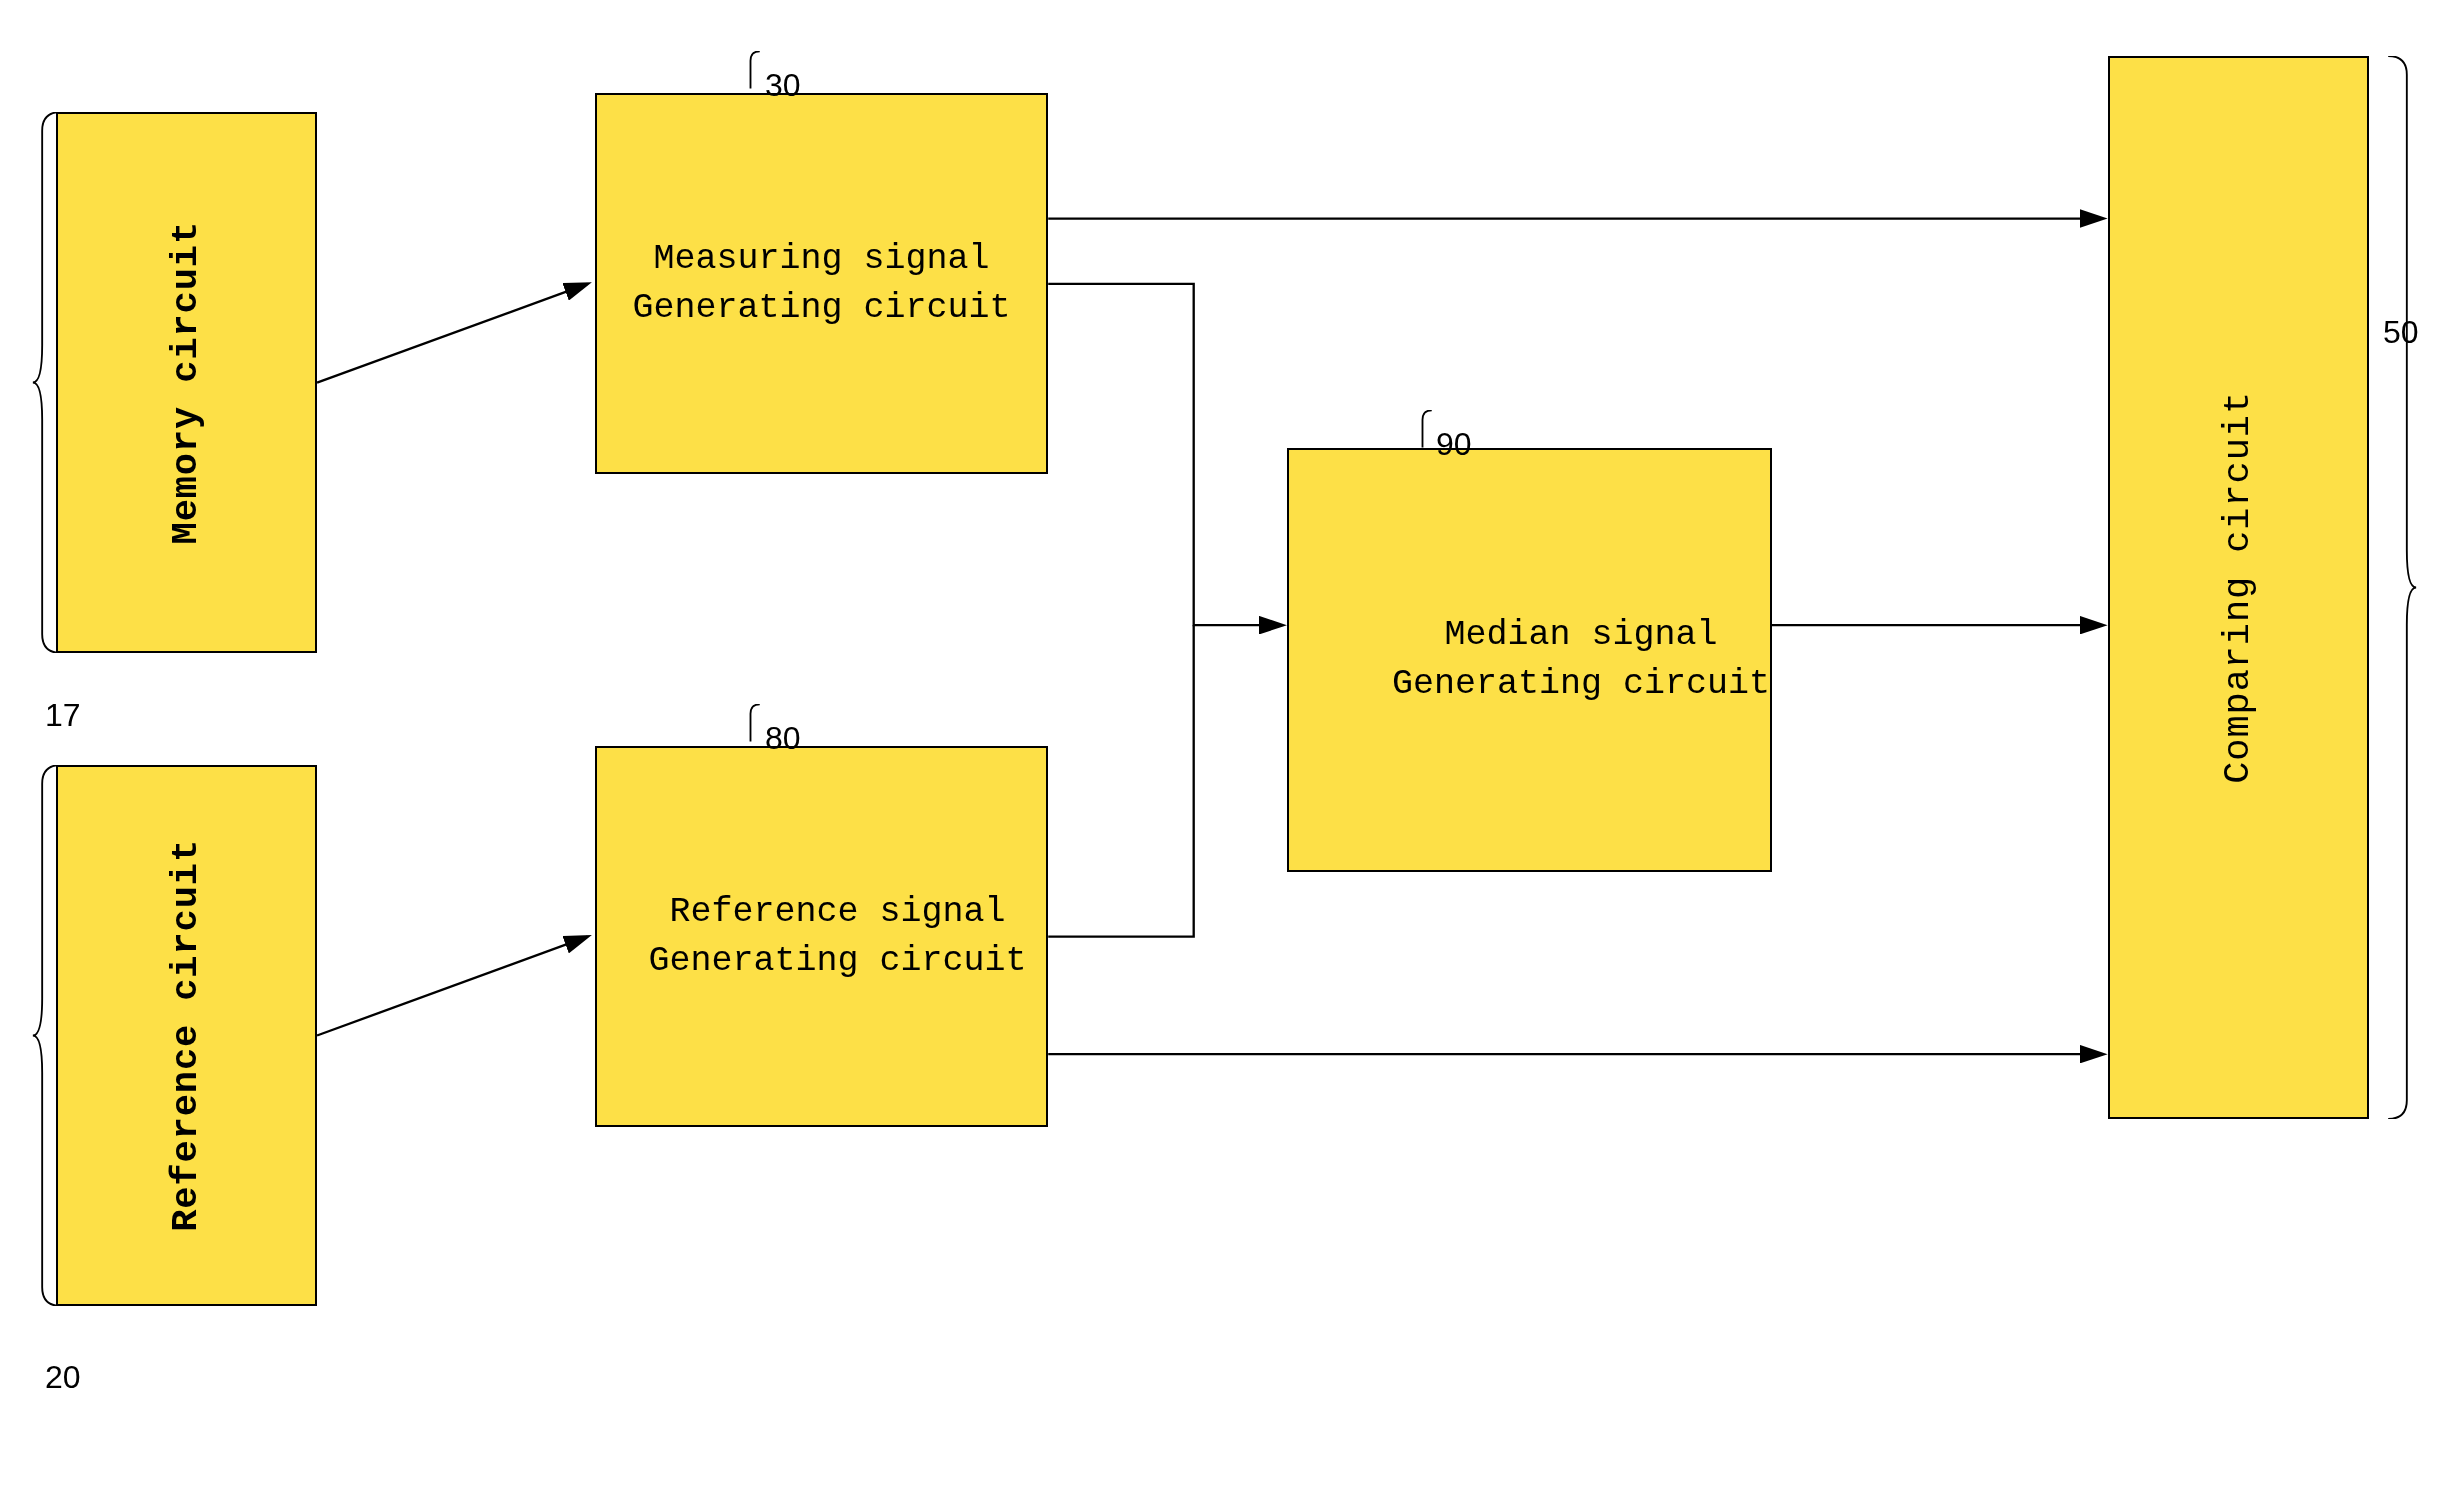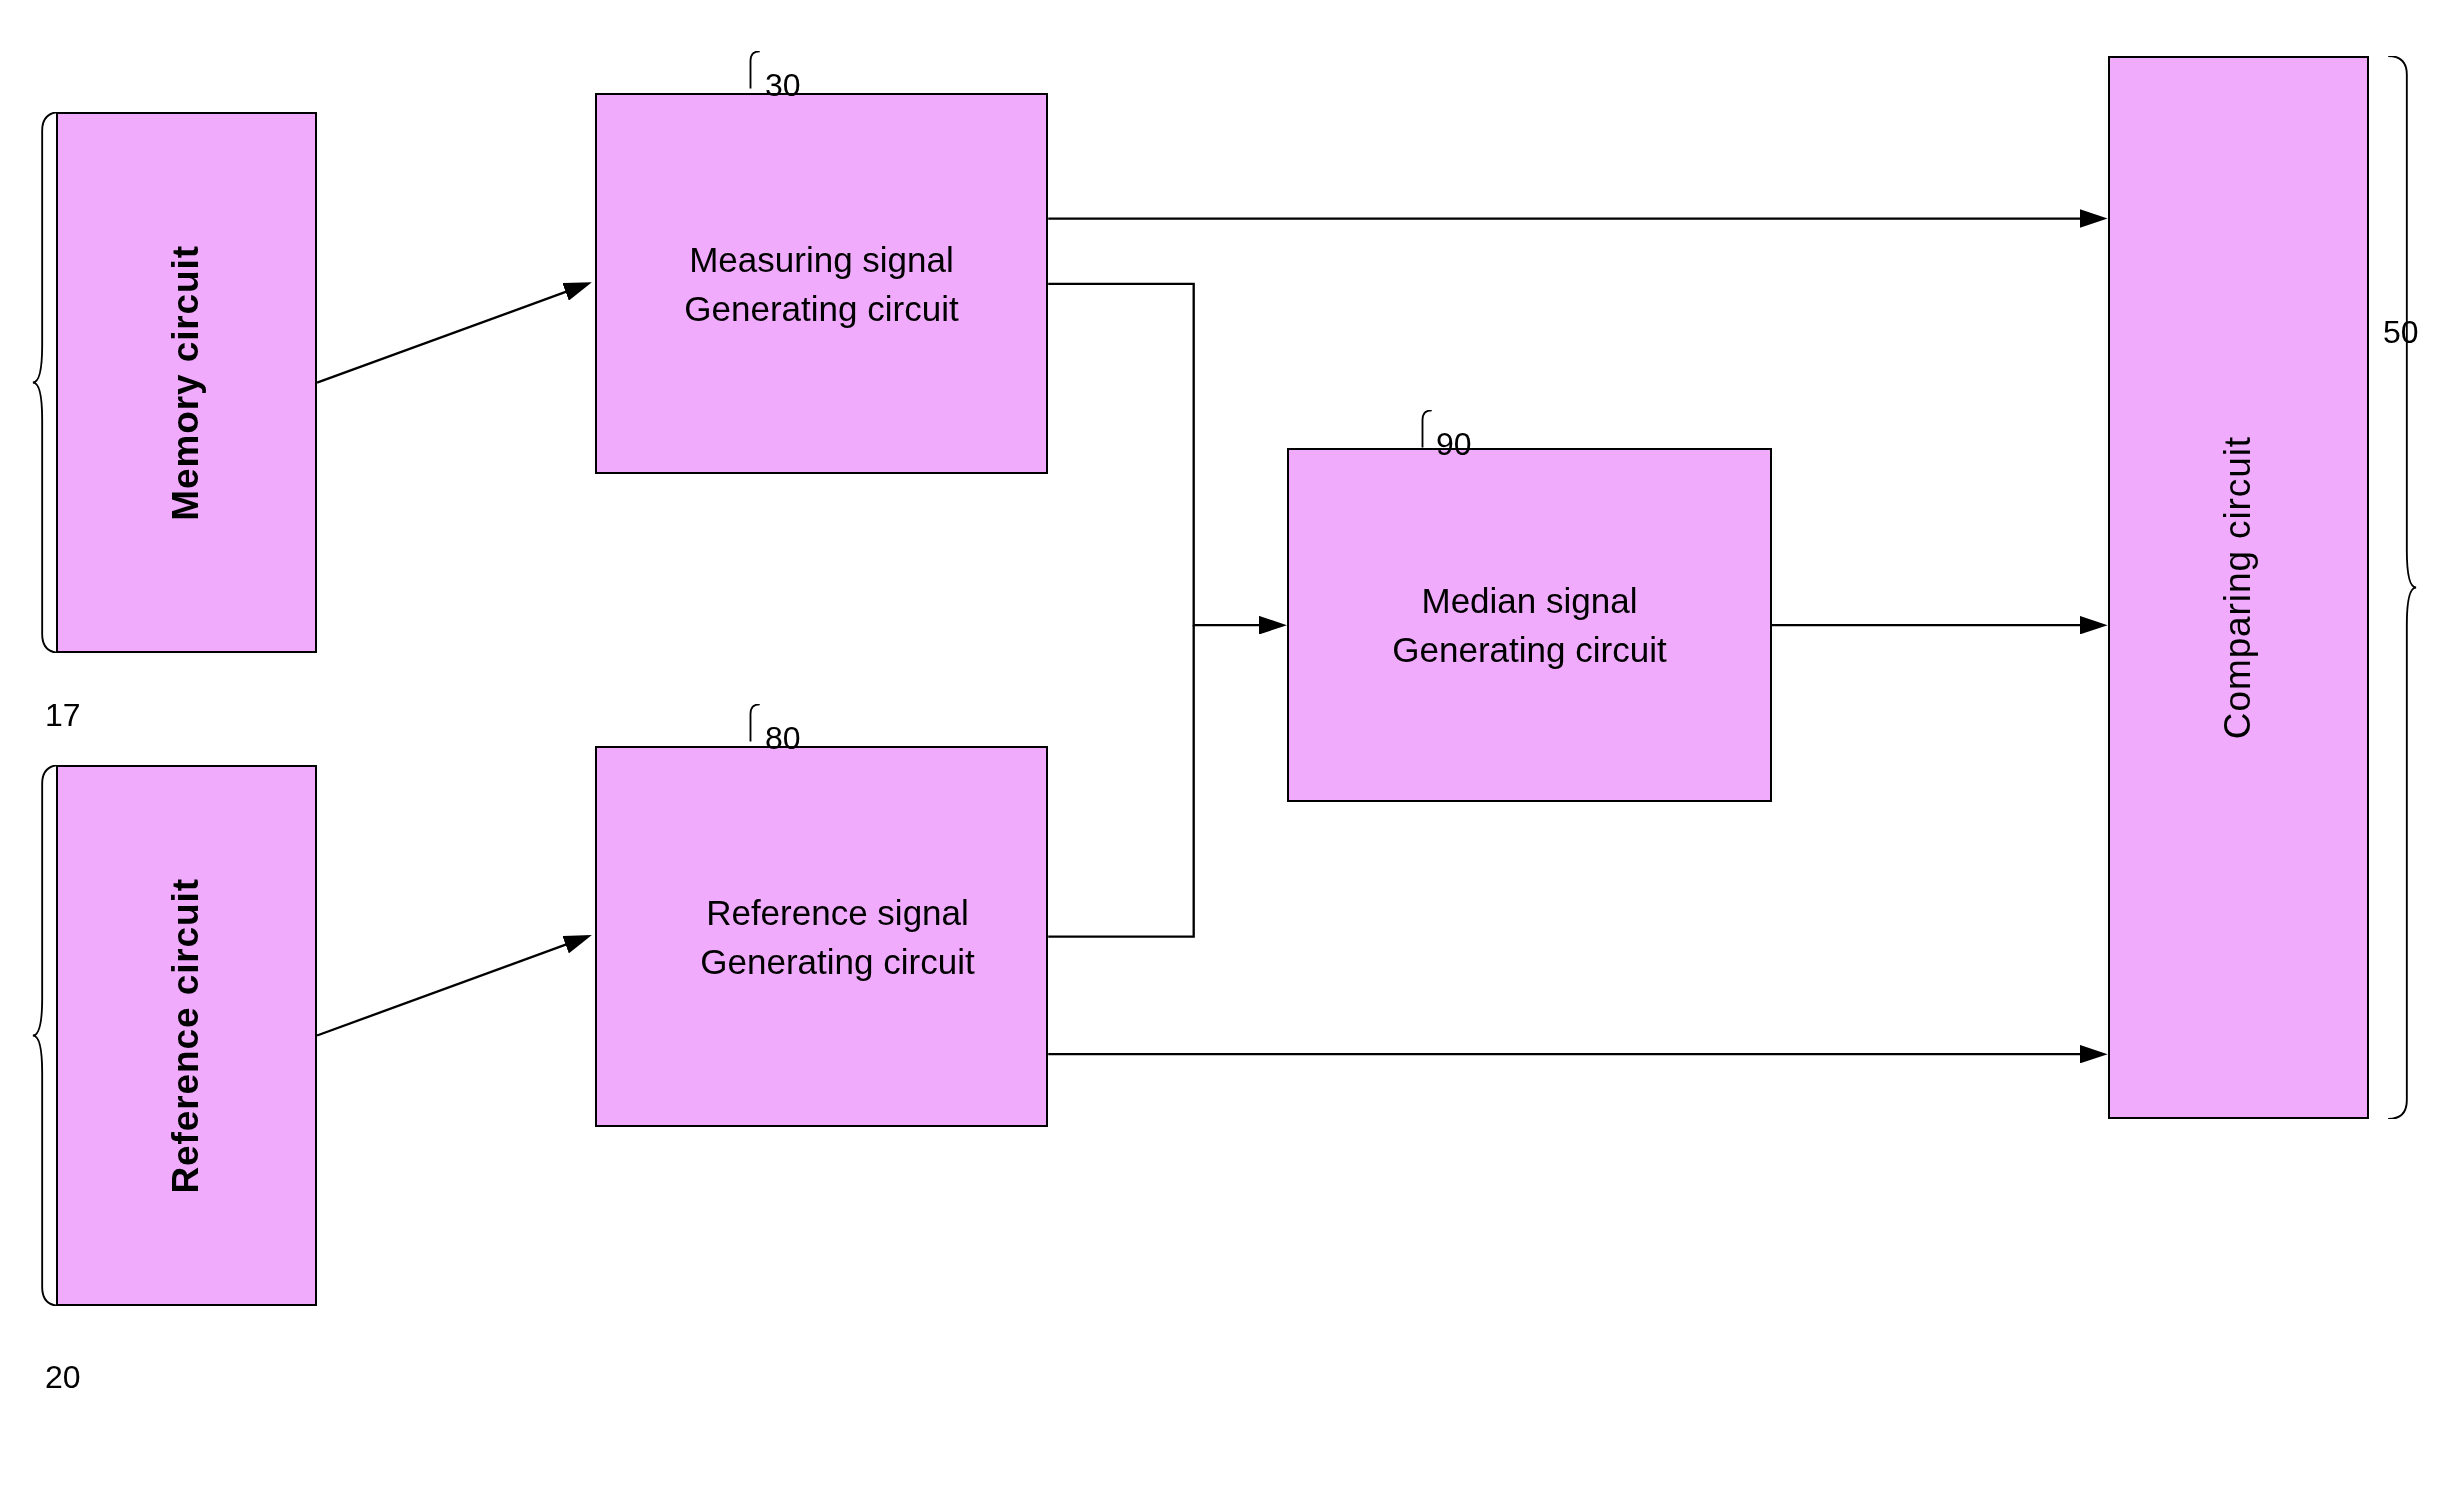--- a/index.html
+++ b/index.html
@@ -16,25 +16,26 @@
       position: absolute;
       top: 0; left: 0;
       width: 2462px;
       height: 1504px;
     }
 
     
     .box {
       position: absolute;
       border: 2.8px solid #000;
-      background: #f0abfc;
+      background: #fde047;
       display: flex;
       align-items: center;
       justify-content: center;
       text-align: center;
+      font-family: Liberation Mono, monospace;
     }
 
     .box-label {
       font-size: 34px;
       font-weight: normal;
       line-height: 1.3;
       color: #000;
     }
 
     .box-label.bold {
@@ -118,21 +119,21 @@
 
   <div class="box" style="left:595px; top:746px; width:453px; height:381px;padding-left:32px;">
     <span class="box-label" style="font-size:35px; line-height:1.4;">Reference signal<br>Generating circuit</span>
   </div>
   <span class="ref-num" style="left:765px; top:704px;">80</span>
 
   <svg style="position:absolute; left:732px; top:704px;" width="37" height="47" viewBox="0 0 40 50">
     <path d="M 20 40 L 20 10 Q 20 0 30 0" stroke="#000" stroke-width="2" fill="none"></path>
   </svg>
 
-  <div class="box" style="left:1287px; top:448px; width:485px; height:354px;">
+  <div class="box" style="left:1287px; top:448px; width:485px; height:424px;justify-content:flex-end;">
     <span class="box-label" style="font-size:35px; line-height:1.4;">Median signal<br>Generating circuit</span>
   </div>
   <span class="ref-num" style="left:1436px; top:410px;">90</span>
 
   <svg style="position:absolute; left:1404px; top:410px;" width="37" height="47" viewBox="0 0 40 50">
     <path d="M 20 40 L 20 10 Q 20 0 30 0" stroke="#000" stroke-width="2" fill="none"></path>
   </svg>
 
   <div class="box" style="left:2108px; top:56px; width:261px; height:1063px;">
     <span class="box-label" style="writing-mode: vertical-rl; transform: rotate(180deg); font-size:37px; letter-spacing:0.9px;">Comparing

